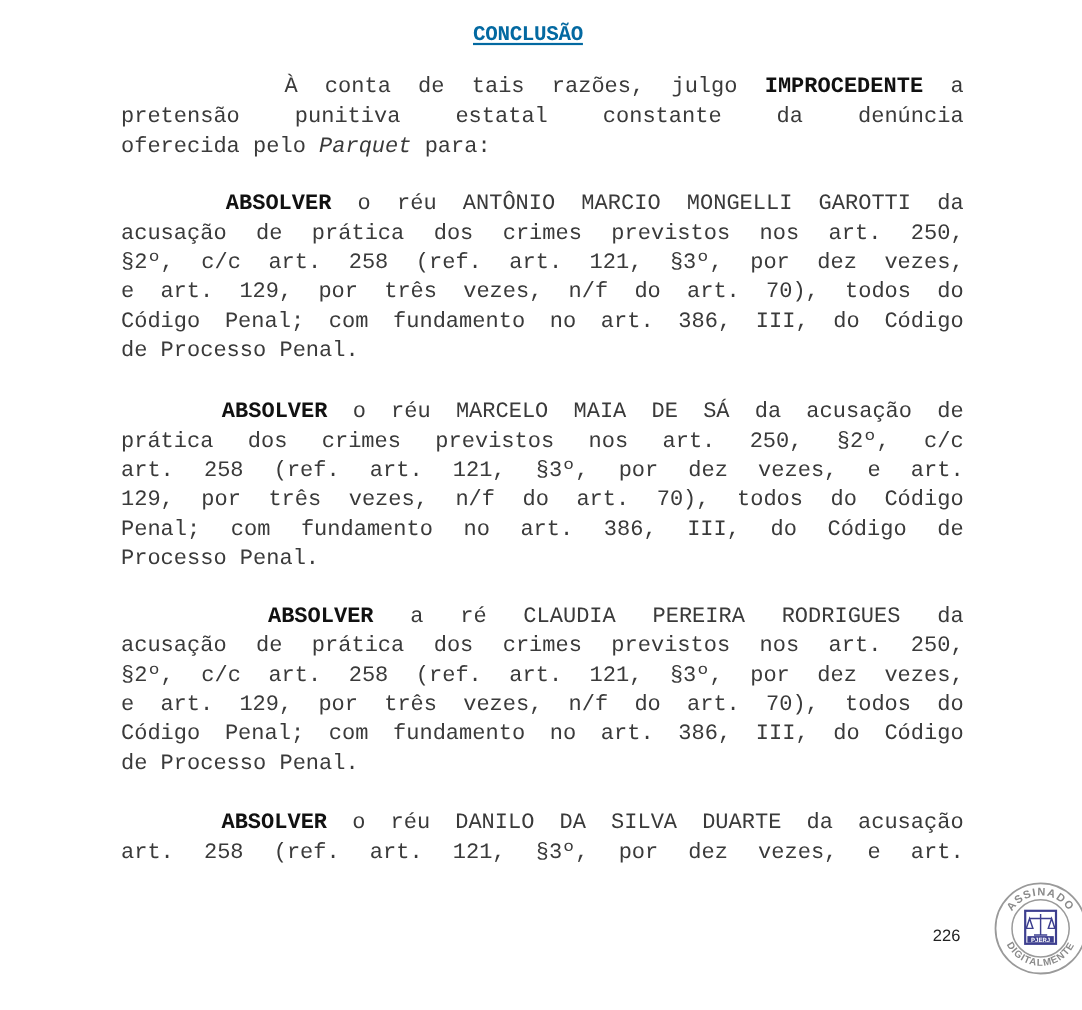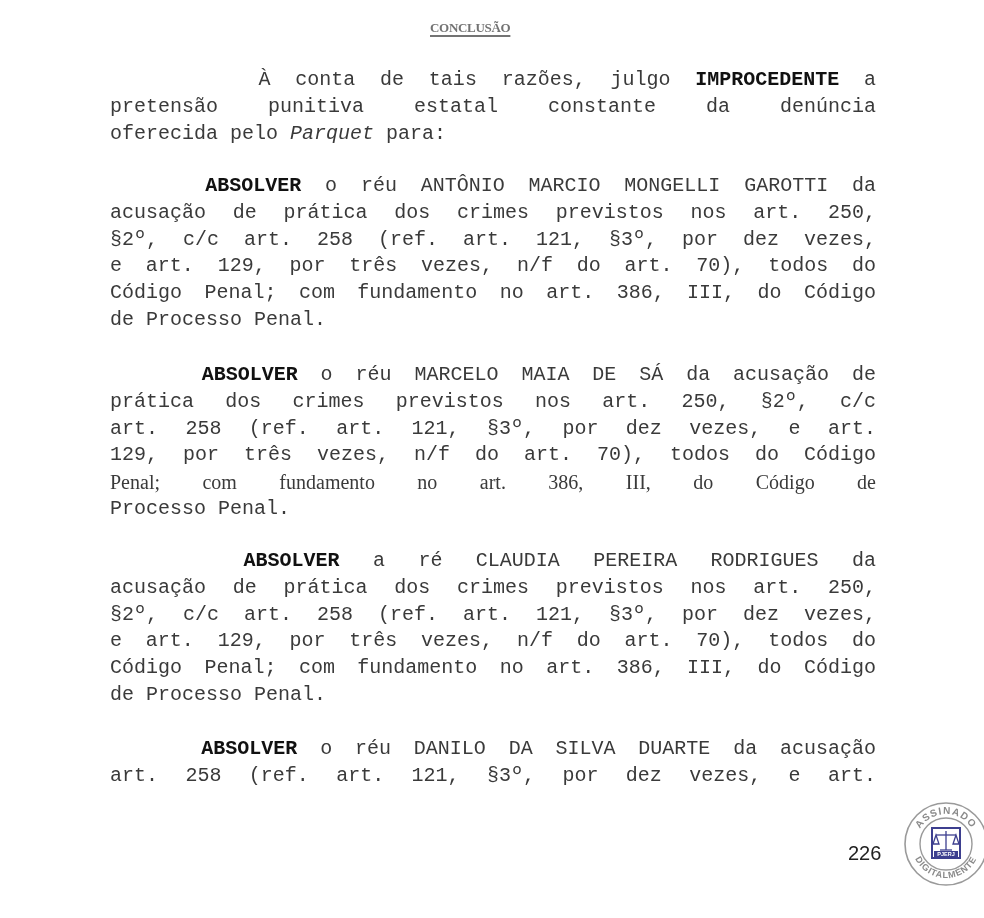--- a/index.html
+++ b/index.html
@@ -3,36 +3,36 @@
 <meta charset="utf-8">
 <style>
   html, body { margin: 0; padding: 0; }
   body {
     width: 984px; height: 918px; background: #ffffff; position: relative; overflow: hidden;
     font-family: "Liberation Mono", "DejaVu Sans Mono", monospace;
     color: #3a3a3a;
   }
   .title {
     position: absolute; left: 430px; top: 20px;
-    font-family: Liberation Serif, serif; font-weight: bold; font-size: 13px;
-    color: #737373; text-decoration: underline; text-decoration-thickness: 2px; text-underline-offset: 3px;
+    font-family: Liberation Mono, monospace; font-weight: bold; font-size: 19px;
+    color: #0369a1; text-decoration: underline; text-decoration-thickness: 2px; text-underline-offset: 3px;
     letter-spacing: -0.3px;
   }
   .para {
     position: absolute; left: 110px; width: 766px;
     font-size: 20px; line-height: 26.8px; text-align: justify; letter-spacing: 0;
     transform-origin: 0 0;
   }
   .para .line { display: block; text-align: justify; text-align-last: justify; white-space: nowrap; height: 26.8px; }
   .para .line.last { text-align-last: left; }
   .b { font-weight: bold; color: #111; }
   .i { font-style: italic; }
   .pagenum {
     position: absolute; left: 848px; top: 842px;
-    font-family: "Liberation Sans", sans-serif; font-size: 20px; color: #222;
+    font-family: "Liberation Sans", sans-serif; font-size: 15px; color: #222;
   }
   .seal { position: absolute; left: 902px; top: 800px; width: 88px; height: 88px; }
 </style>
 </head>
 <body>
 
 <div>
   <div class="title">CONCLUSÃO</div>
 
   <div class="para" id="intro" style="top:67px;">
@@ -46,21 +46,21 @@
       <span class="line"><span style="white-space: pre;">§2º, c/c art. 258 (ref. art. 121, §3º, por dez vezes,</span></span>
       <span class="line"><span style="white-space: pre;">e art. 129, por três vezes, n/f do art. 70), todos do</span></span>
       <span class="line"><span style="white-space: pre;">Código Penal; com fundamento no art. 386, III, do Código</span></span>
       <span class="line last"><span style="white-space: pre;">de Processo Penal.</span></span>
     </div>
   <div class="para" id="v1" style="top:362px;">
       <span class="line"><span style="white-space: pre;">    </span><span class="b" style="white-space: pre;">ABSOLVER</span><span style="white-space: pre;"> o réu MARCELO MAIA DE SÁ da acusação de</span></span>
       <span class="line"><span style="white-space: pre;">prática dos crimes previstos nos art. 250, §2º, c/c</span></span>
       <span class="line"><span style="white-space: pre;">art. 258 (ref. art. 121, §3º, por dez vezes, e art.</span></span>
       <span class="line"><span style="white-space: pre;">129, por três vezes, n/f do art. 70), todos do Código</span></span>
-      <span class="line"><span style="white-space: pre; font-family: Liberation Serif, serif;">Penal; com fundamento no art. 386, III, do Código de</span></span>
+      <span class="line"><span style="white-space: pre;">Penal; com fundamento no art. 386, III, do Código de</span></span>
       <span class="line last"><span style="white-space: pre;">Processo Penal.</span></span>
     </div>
   <div class="para" id="v2" style="top:548px;">
       <span class="line"><span style="white-space: pre;">    </span><span class="b" style="white-space: pre;">ABSOLVER</span><span style="white-space: pre;"> a ré CLAUDIA PEREIRA RODRIGUES da</span></span>
       <span class="line"><span style="white-space: pre;">acusação de prática dos crimes previstos nos art. 250,</span></span>
       <span class="line"><span style="white-space: pre;">§2º, c/c art. 258 (ref. art. 121, §3º, por dez vezes,</span></span>
       <span class="line"><span style="white-space: pre;">e art. 129, por três vezes, n/f do art. 70), todos do</span></span>
       <span class="line"><span style="white-space: pre;">Código Penal; com fundamento no art. 386, III, do Código</span></span>
       <span class="line last"><span style="white-space: pre;">de Processo Penal.</span></span>
     </div>

